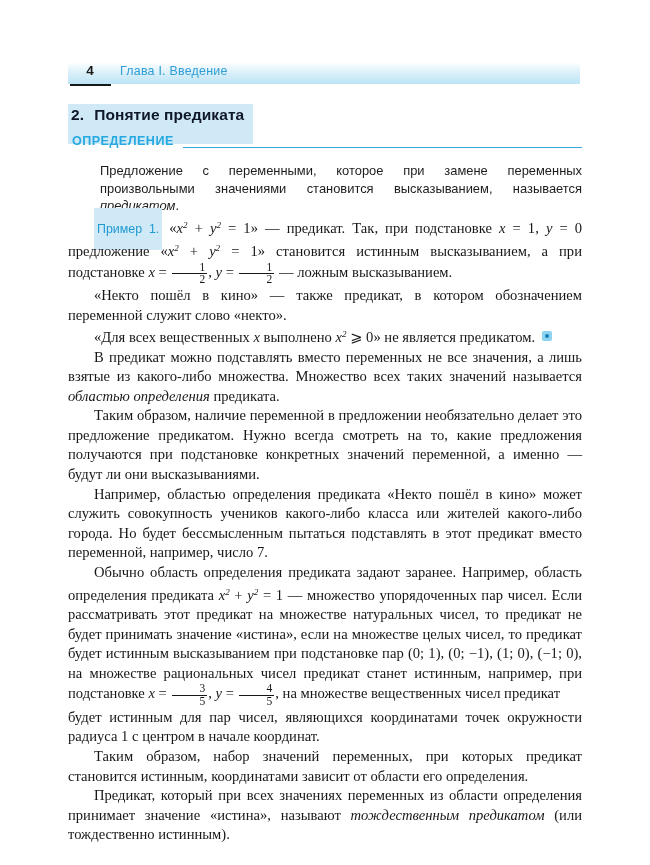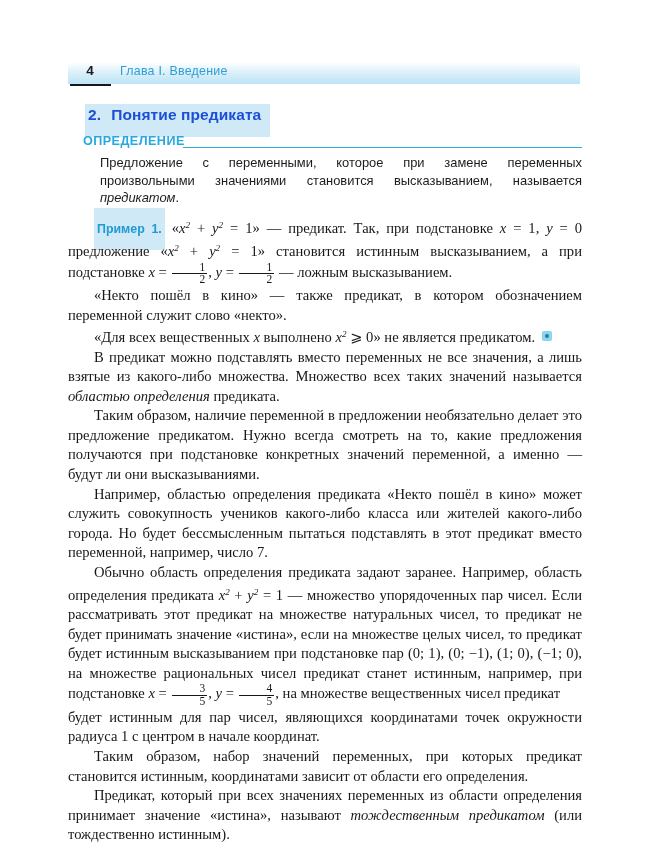--- a/index.html
+++ b/index.html
@@ -66,78 +66,78 @@
     font-size: 12.4px;
     color: #2f9ed4;
     letter-spacing: .25px;
     white-space: nowrap;
     text-align: right;
   }
 
   
   .sec-head {
     position: absolute;
-    left: 85px;
+    left: 68px;
     top: 104px;
     background: #cfe9f7;
-    padding: 2px 9px 13px 3px;
+    padding: 2px 9px 20px 3px;
     font-family: "Liberation Sans", "DejaVu Sans", sans-serif;
     font-weight: bold;
     font-size: 15.5px;
-    color: #1d4ed8;
+    color: #0f172a;
     white-space: nowrap;
     letter-spacing: .1px;
   }
   .sec-head .num { margin-right: 10px; }
 
   
   .def-label-row {
     position: absolute;
     left: 68px;
     top: 134px;
     width: 514px;
     height: 16px;
   }
   .def-label {
     position: absolute;
-    left: 15px; top: 0;
+    left: 4px; top: 0;
     font-family: "Liberation Sans", "DejaVu Sans", sans-serif;
     font-weight: bold;
     font-size: 12.6px;
     color: #26a9e0;
     letter-spacing: .45px;
     white-space: nowrap;
   }
   .def-rule {
     position: absolute;
     left: 115px;
     top: 12.5px;
     width: 399px;
     height: 1.6px;
     background: #31a9dd;
   }
   .def-body {
     position: absolute;
     left: 100px;
-    top: 154px;
+    top: 162px;
     width: 482px;
     font-family: "Liberation Sans", "DejaVu Sans", sans-serif;
     font-size: 12.9px;
     line-height: 17.5px;
     text-align: justify;
     color: #1c1c1c;
   }
   .def-body .it { font-style: italic; }
 
   
   .ex-label {
     background: #cfe9f7;
     color: #1f9ad2;
     font-family: "Liberation Sans", "DejaVu Sans", sans-serif;
-    font-weight: bold;
+    font-weight: normal;
     font-size: 12.4px;
     padding: 14px 3px;
   }
 
   
   .prose {
     position: absolute;
     left: 68px;
     top: 216px;
     width: 514px;

